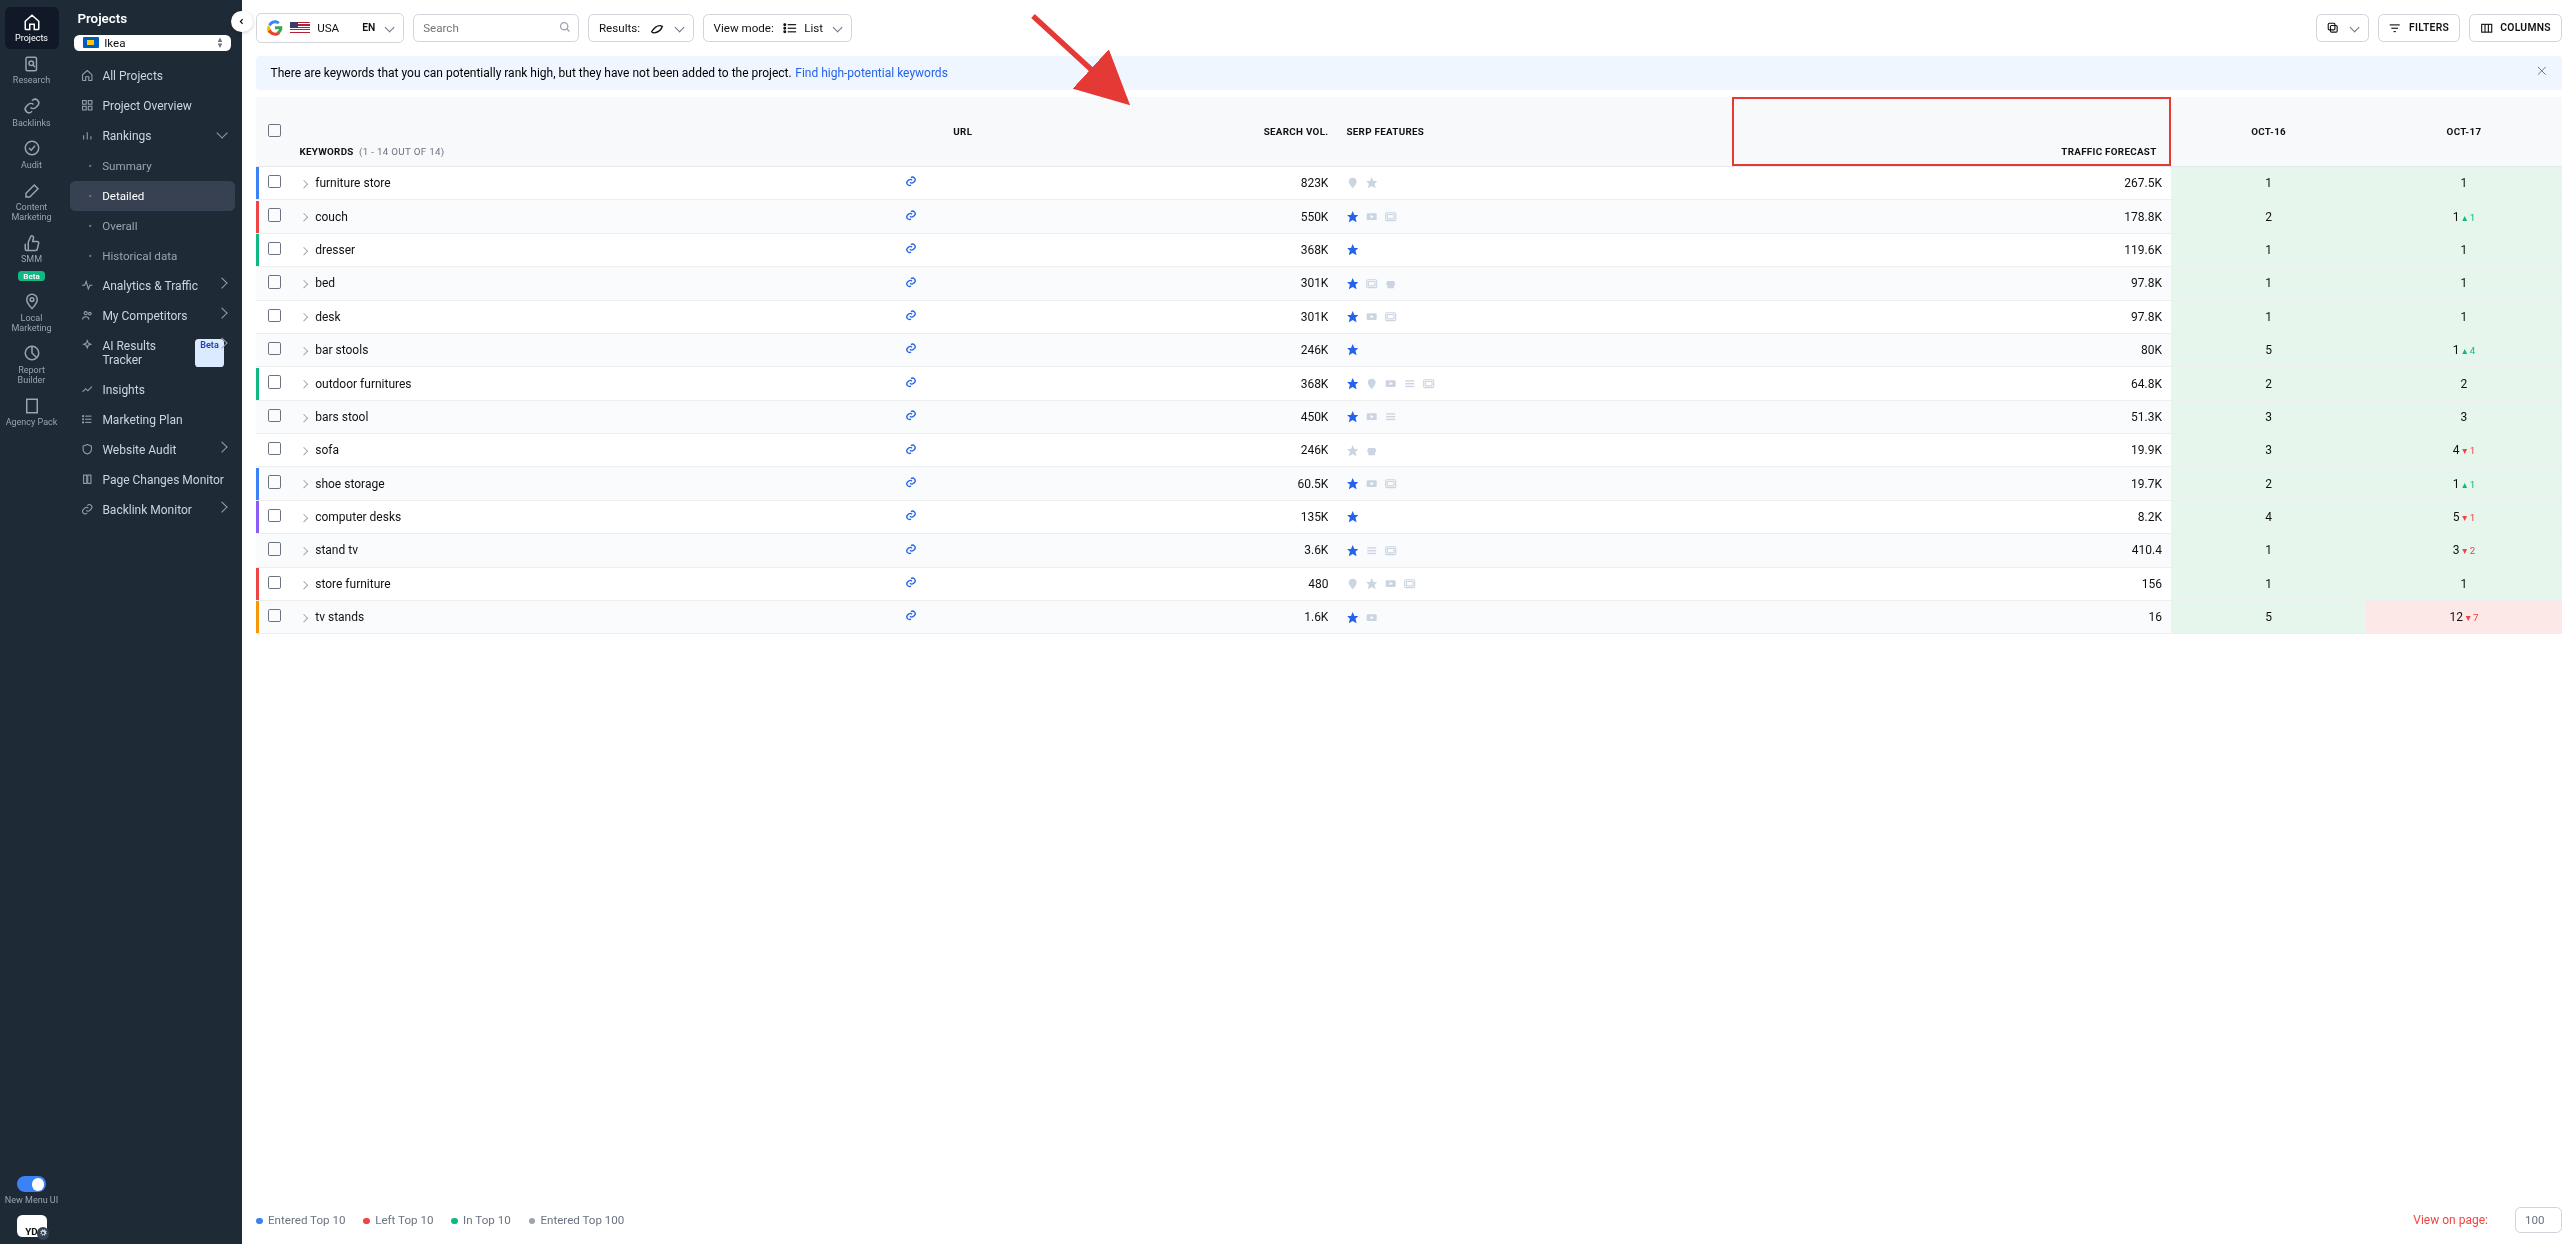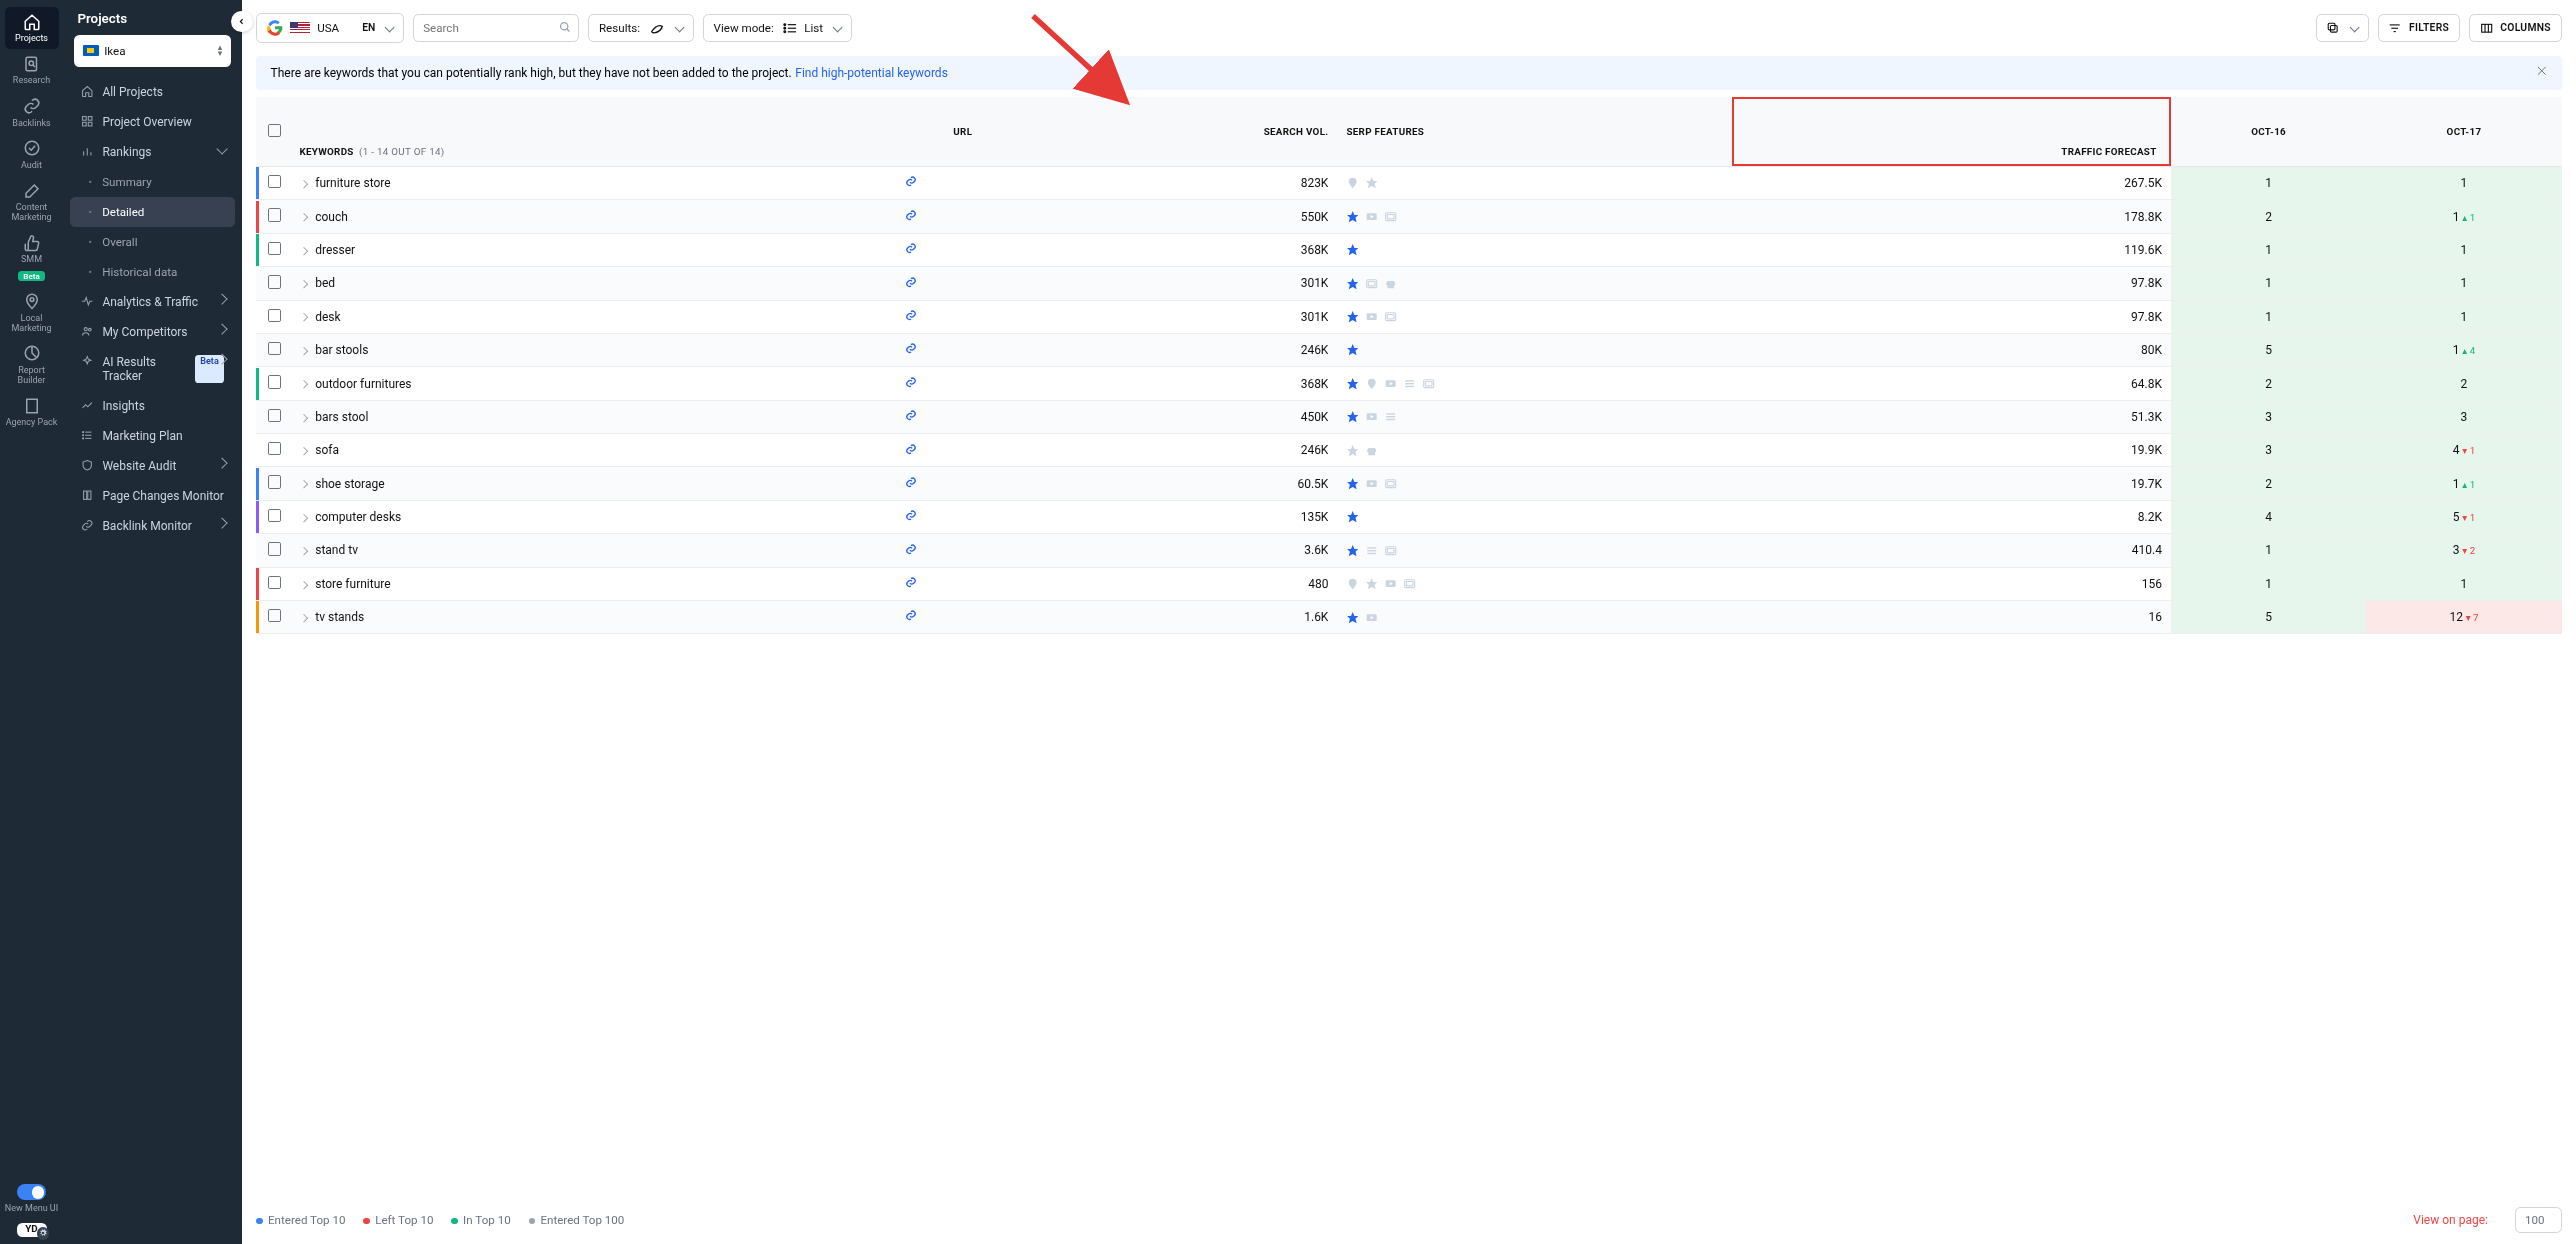--- a/index.html
+++ b/index.html
@@ -8,27 +8,27 @@
 
 .icon-rail { width: 63px; background: #1f2a37; display: flex; flex-direction: column; align-items: center; padding: 7.2px 0; gap: 3.6px; }
 .icon-rail-item { width: 54px; display: flex; flex-direction: column; align-items: center; padding: 5.4px 0; color: #9ca3af; cursor: pointer; font-size: 9px; gap: 3.6px; }
 .icon-rail-item.active { background: #111827; color: #fff; border-radius: 5.4px; }
 .icon-rail-item svg, .icon-rail-item .icon-box { width: 18px; height: 18px; }
 .icon-rail-label { font-size: 9px; text-align: center; line-height: 1.1; }
 .rail-badge { background: #10b981; color: #fff; font-size: 8px; padding: 0.9px 5.4px; border-radius: 3.6px; margin-top: 1.8px; font-weight: 600; }
 .rail-spacer { flex: 1; }
 .toggle { width: 29px; height: 16px; background: #3b82f6; border-radius: 8px; position: relative; }
 .toggle::after { content: ""; position: absolute; right: 1.8px; top: 1.8px; width: 12.5px; height: 12.5px; background: #fff; border-radius: 50%; }
-.avatar-badge { width: 30px; height: 14px; background: #fff; color: #111; border-radius: 5.4px; display: flex; align-items: flex-start; justify-content: center; font-size: 9.8px; font-weight: 700; position: relative; }
+.avatar-badge { width: 30px; height: 22px; background: #fff; color: #111; border-radius: 5.4px; display: flex; align-items: flex-end; justify-content: center; font-size: 9.8px; font-weight: 700; position: relative; }
 .avatar-gear { position: absolute; bottom: -2.7px; right: -2.7px; width: 12.5px; height: 12.5px; background: #374151; border-radius: 50%; display:flex; align-items:center; justify-content:center; }
 
 
 .sidebar { width: 179px; background: #1f2a37; color: #cbd5e1; display: flex; flex-direction: column; padding: 10.7px 7.2px; position: relative; }
 .sidebar-title { color: #fff; font-size: 13.4px; font-weight: 600; padding: 0 7.2px 9px; }
-.project-select { background: #fff; color: #111; padding: 9px 9px; border-radius: 5.4px; margin: 0 3.6px 10.7px; display: flex; align-items: center; justify-content: space-between; cursor: pointer; font-size: 11.6px; }
+.project-select { background: #fff; color: #111; padding: 1px 9px; border-radius: 5.4px; margin: 0 3.6px 10.7px; display: flex; align-items: center; justify-content: space-between; cursor: pointer; font-size: 11.6px; }
 .project-select-left { display: flex; align-items: center; gap: 5.4px; }
 .flag-ikea { width: 16px; height: 10.7px; background: #005cbf; position: relative; border-radius: 0.9px; }
 .flag-ikea::after { content: ""; position: absolute; inset: 2.7px 4.5px; background: #fecc00; }
 .updown { font-size: 9px; color: #6b7280; line-height: 0.6; display: flex; flex-direction: column; }
 .side-item { display: flex; gap: 9px; padding: 8px 10.7px; font-size: 12px; cursor: pointer; border-radius: 5.4px; position: relative; }
 .side-item.expandable::after { content: ""; position: absolute; right: 9px; width: 7.2px; height: 7.2px; border-right: 1.3px solid #9ca3af; border-bottom: 1.3px solid #9ca3af; transform: rotate(-45deg); }
 .side-item.expanded::after { transform: rotate(45deg); }
 .side-item.l2 { padding-left: 32px; font-size: 11.6px; color: #9ca3af; }
 .side-item.l2::before { content: "•"; position: absolute; left: 18px; color: #6b7280; }
 .side-item.active { background: #374151; color: #fff; }

